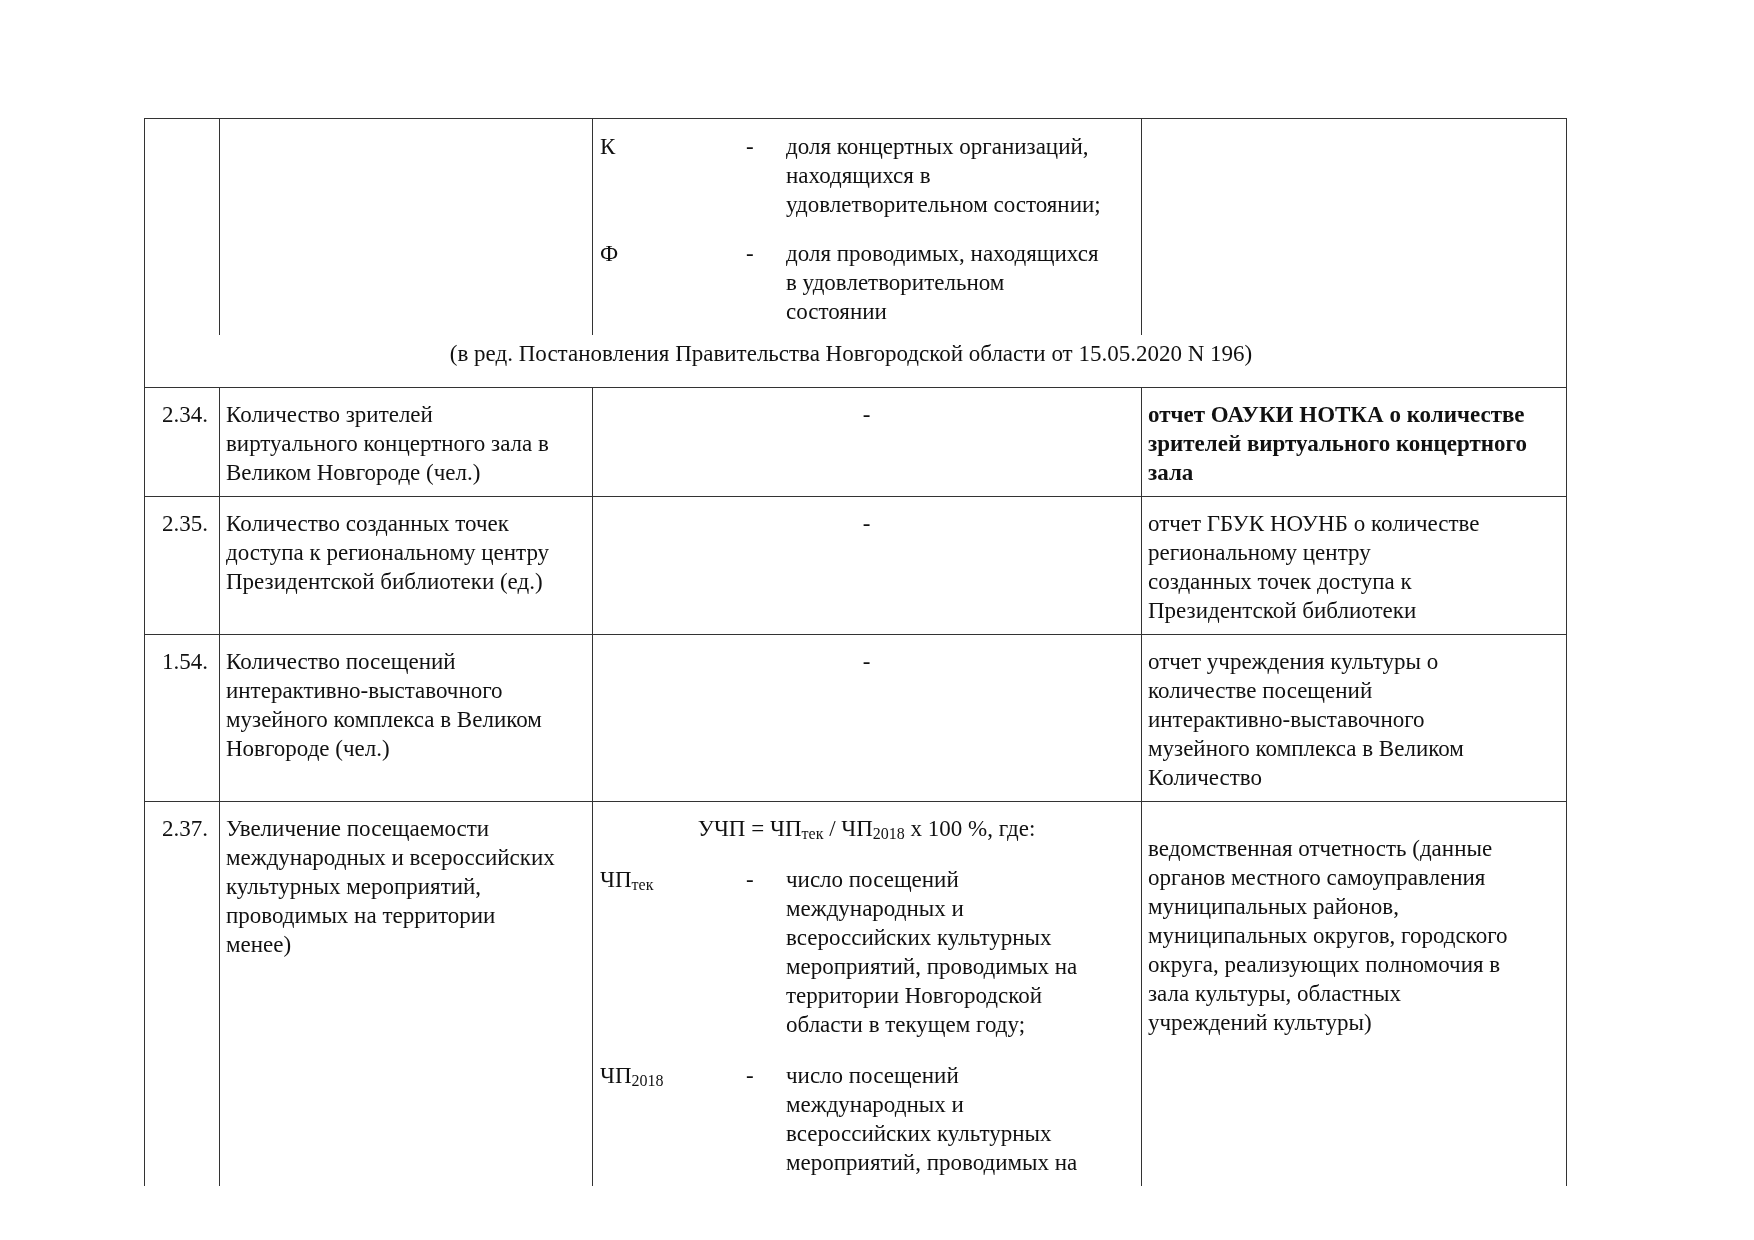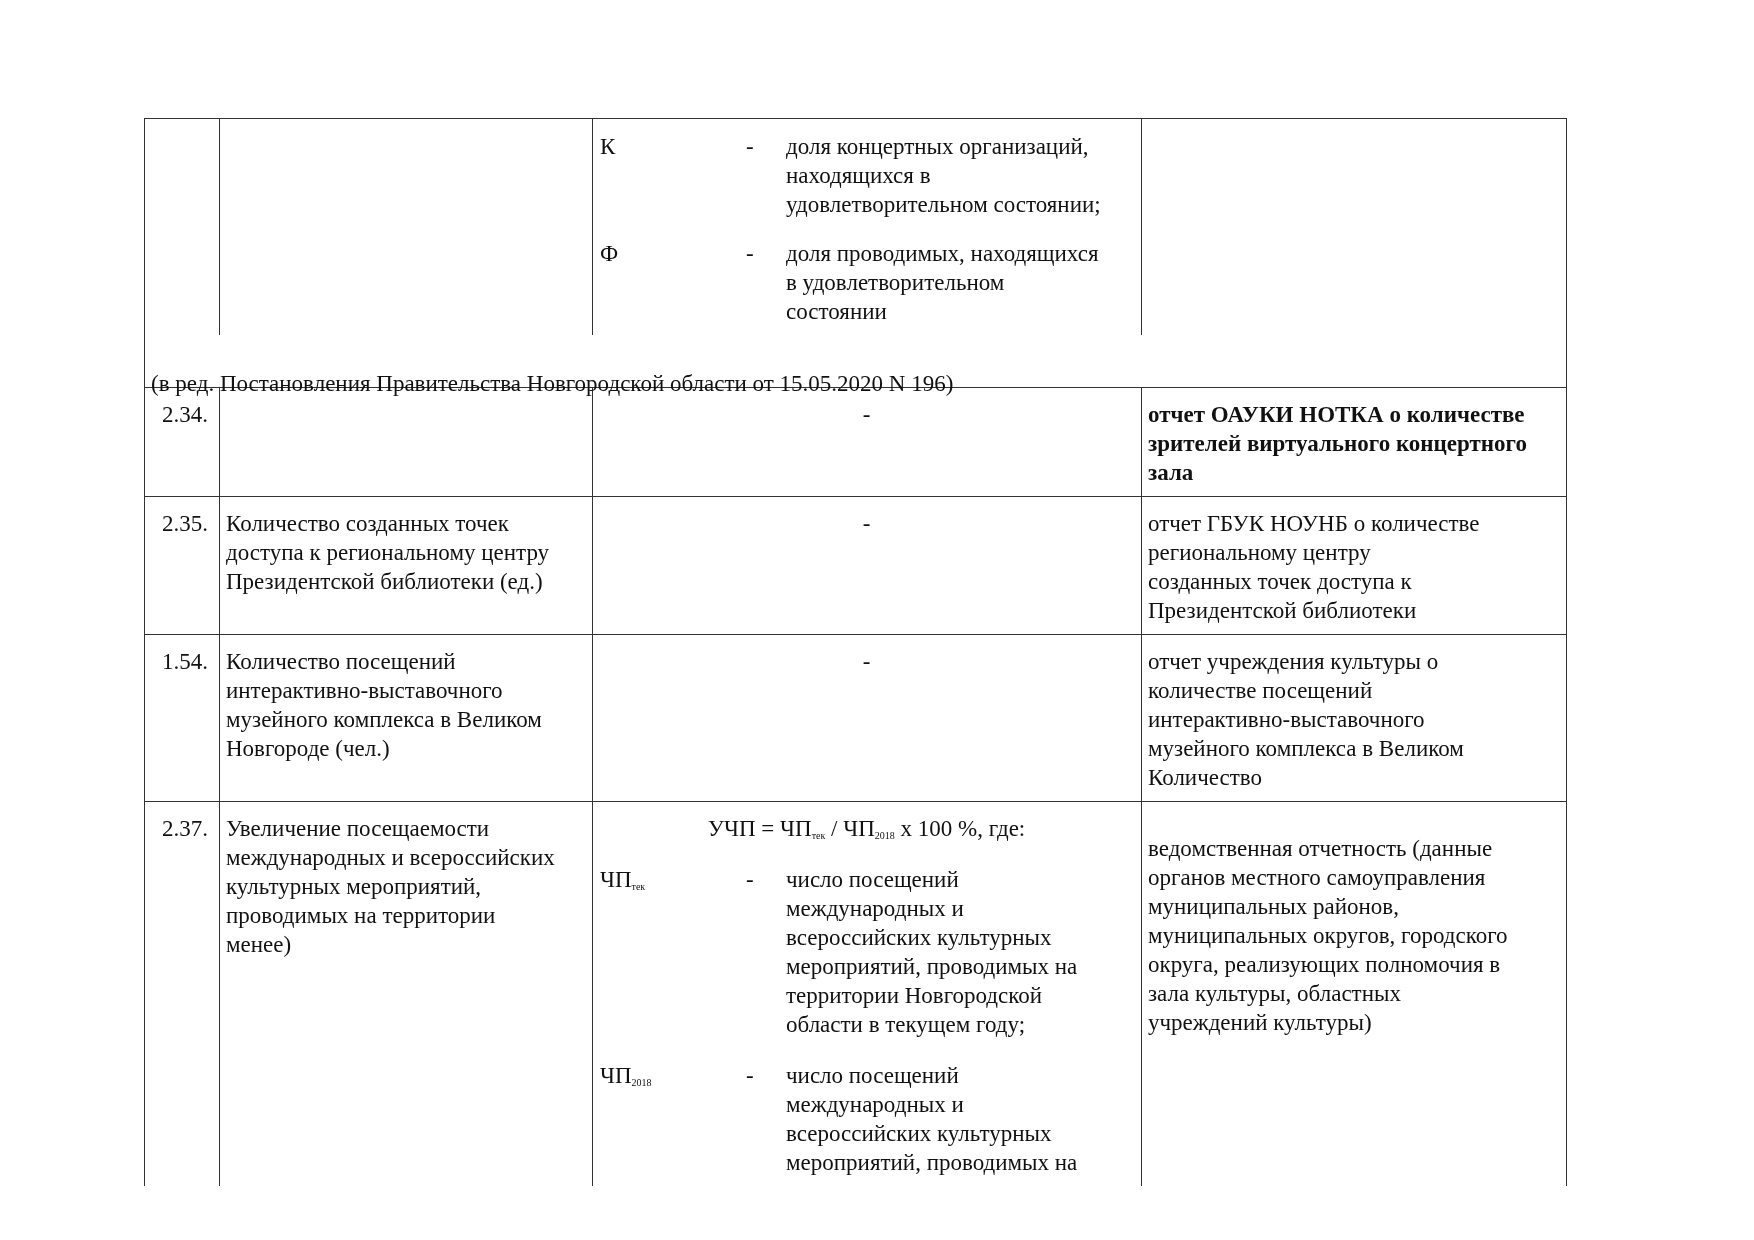--- a/index.html
+++ b/index.html
@@ -8,21 +8,21 @@
   .page { position:absolute; left:0; top:0; width:1754px; height:1240px; }
   .hline { position:absolute; height:0; border-top:1.6px solid #333; }
   .vline { position:absolute; width:0; border-left:1.6px solid #333; }
   .cell { position:absolute; }
   .num { text-align:right; }
   .center { text-align:center; }
   .var-row { position:absolute; left:0; right:0; }
   .var-sym { position:absolute; left:0; }
   .var-dash { position:absolute; left:146px; }
   .var-text { position:absolute; left:186px; width:350px; }
-  sub { font-size:10px; vertical-align:-3px; line-height:0; }
+  sub { font-size:16px; vertical-align:-3px; line-height:0; }
 </style>
 </head>
 <body>
 
 <div class="page">
 
   <div class="hline" style="left:144px; top:118px; width:1422px;"></div>
   <div class="vline" style="left:144px; top:118px; height:1068px;"></div>
   <div class="vline" style="left:1566px; top:118px; height:1068px;"></div>
 
@@ -54,23 +54,28 @@
       <span class="var-sym">Ф</span>
       <span class="var-dash">-</span>
       <div class="var-text">
         <div>доля проводимых, находящихся</div>
         <div>в удовлетворительном</div>
         <div>состоянии</div>
       </div>
     </div>
   </div>
 
-  <div class="cell" style="left:151px; top:369px; width:1400px; white-space:nowrap;">(в ред. Постановления Правительства Новгородской области от 15.05.2020 N 196)</div>
+  <div class="cell" style="left:151px; top:339px; width:1400px; white-space:nowrap;text-align:center;">(в ред. Постановления Правительства Новгородской области от 15.05.2020 N 196)</div>
 
   <div class="cell num" style="left:148px; top:400px; width:60px;">2.34.</div>
+  <div class="cell" style="left:226px; top:400px; width:362px;">
+    <div>Количество зрителей</div>
+    <div>виртуального концертного зала в</div>
+    <div>Великом Новгороде (чел.)</div>
+  </div>
   <div class="cell center" style="left:592px; top:400px; width:549px;">-</div>
   <div class="cell" style="left:1148px; top:400px; width:414px;font-weight:bold;">
     <div>отчет ОАУКИ НОТКА о количестве</div>
     <div>зрителей виртуального концертного</div>
     <div>зала</div>
   </div>
 
   <div class="cell num" style="left:148px; top:509px; width:60px;">2.35.</div>
   <div class="cell" style="left:226px; top:509px; width:362px;">
     <div>Количество созданных точек</div>

